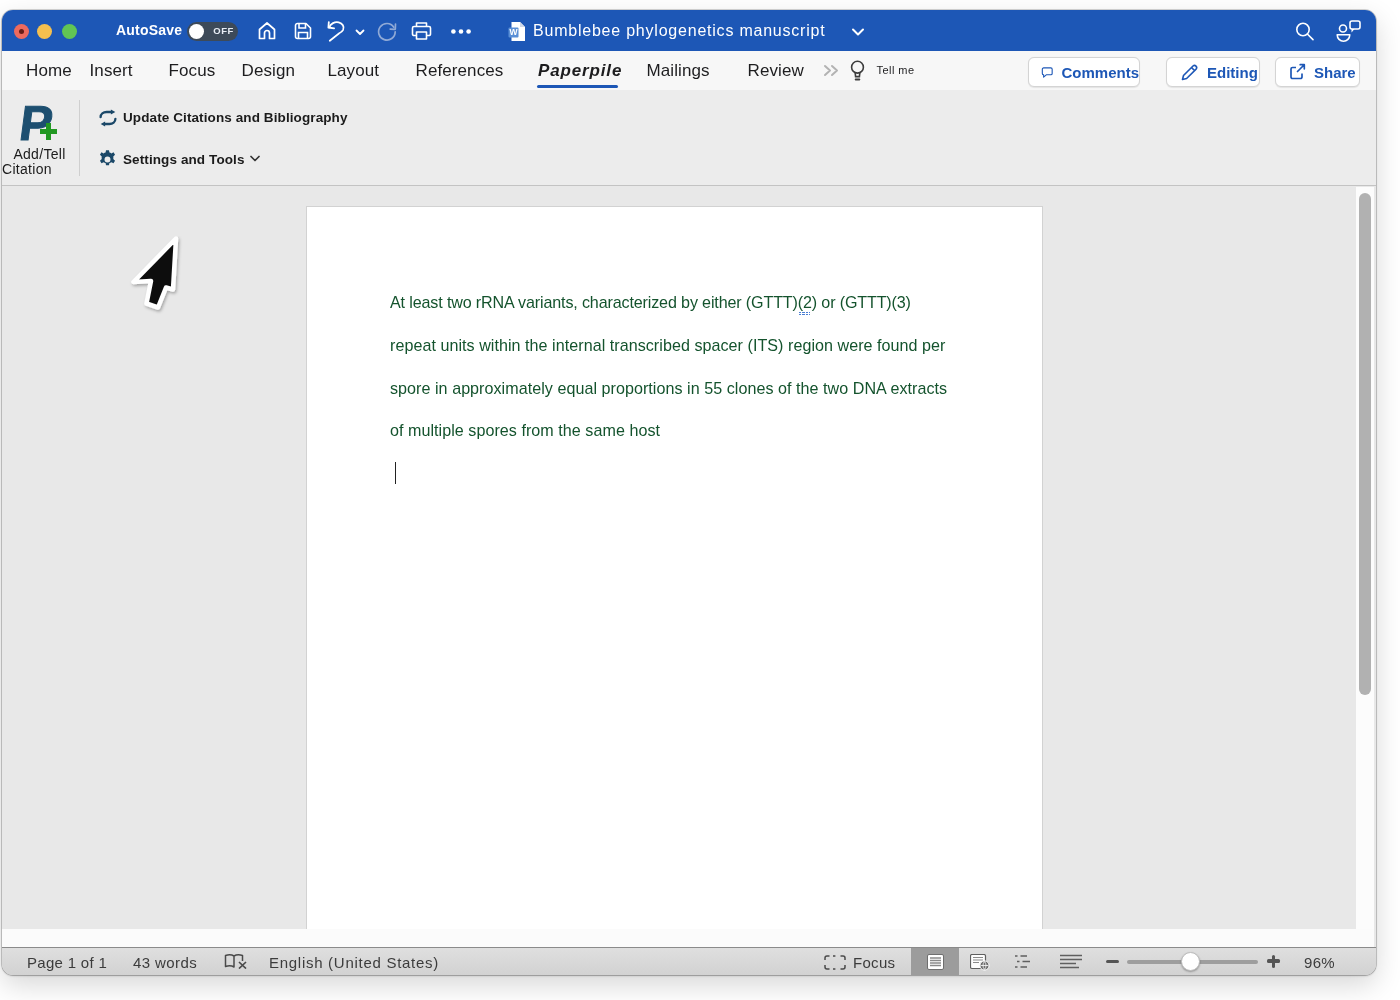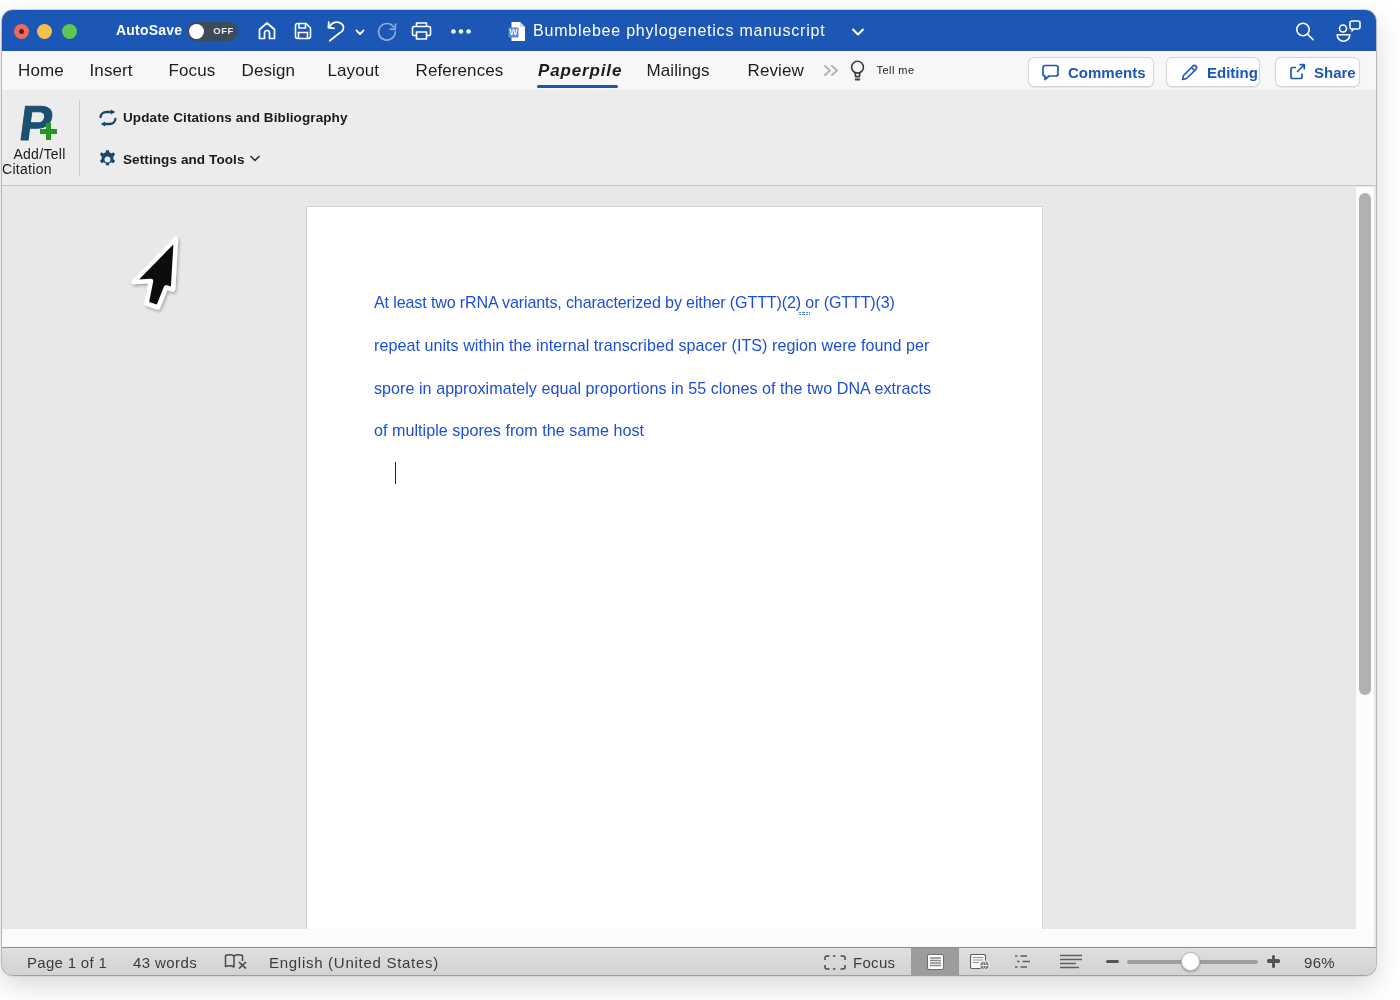--- a/index.html
+++ b/index.html
@@ -20,21 +20,21 @@
 .tab { position:absolute; top:0; height:39px; line-height:39px; font-size:17px; color:#1d1d1f; letter-spacing:.1px; }
 #ppl-underline { position:absolute; left:534.5px; top:33.5px; width:81px; height:3.5px; border-radius:2px; background:#1d57b6; }
 .rbtn { position:absolute; top:6px; height:30px; background:#fff; border:1px solid #d4d4d4; border-radius:6px;
   color:#1d57b6; font-weight:bold; font-size:15px; display:flex; align-items:center; box-shadow:0 0.5px 1px rgba(0,0,0,.08); }
 
 #ribbon { position:absolute; left:0; top:80px; width:100%; height:96px; background:#ececec; border-bottom:1.5px solid #c3c3c3; }
 .ribtxt { position:absolute; font-size:13.5px; font-weight:600; color:#1b1b1b; letter-spacing:.1px; }
 
 #docarea { position:absolute; left:0; top:176px; width:100%; height:742.5px; background:#e8e8e8; }
 #page { position:absolute; left:304px; top:19.5px; width:737px; height:724px; background:#fff; border:1px solid #d2d2d2; border-bottom:none; }
-.dline { position:absolute; left:372px; font-size:16.1px; color:#1d4ed8; white-space:nowrap; line-height:16px; letter-spacing:.045px; }
+.dline { position:absolute; left:388px; font-size:16.1px; color:#14532d; white-space:nowrap; line-height:16px; letter-spacing:.045px; }
 #vtrack { position:absolute; left:1354px; top:0.5px; width:18px; height:742px; background:#fcfcfc; }
 #vthumb { position:absolute; left:3px; top:6px; width:11.5px; height:502px; background:#b1b1b1; border-radius:6px; }
 #hstrip { position:absolute; left:0; top:918.5px; width:1372px; height:18.5px; background:#fbfbfb; }
 
 #statusbar { position:absolute; left:0; top:937px; width:100%; height:28px; background:linear-gradient(#dfdfdf,#d2d2d2); border-top:1.5px solid #8a8a8a; }
 .st { position:absolute; font-size:15px; color:#3c3c3c; letter-spacing:.3px; top:50%; transform:translateY(-50%); }
 </style>
 </head>
 <body>
 <div id="win">
@@ -95,41 +95,41 @@
       </svg>
     <svg class="ticon" style="left:1334px; top:10px;" width="26" height="23" viewBox="0 0 26 23" fill="none" stroke="#fff" stroke-width="1.6">
       <circle cx="7" cy="8.5" r="3.5"></circle>
       <path d="M1.2 14.8 a6.2 6.4 0 0 0 12.6 0 z" stroke-linejoin="round"></path>
       <rect x="14" y="1" width="10" height="8" rx="2"></rect>
       <path d="M18.5 9 L15.5 12.5 L15.5 9 Z" fill="#fff" stroke="none"></path>
     </svg>
   </div>
 
   <div id="tabrow">
-    <div class="tab" style="left:16px;">Home</div>
+    <div class="tab" style="left:24px;">Home</div>
     <div class="tab" style="left:87.5px;">Insert</div>
     <div class="tab" style="left:166.5px;">Focus</div>
     <div class="tab" style="left:239.5px;">Design</div>
     <div class="tab" style="left:325.5px;">Layout</div>
     <div class="tab" style="left:413.5px;">References</div>
     <div class="tab" style="left:536px; font-weight:bold; letter-spacing:.85px;font-style:italic;">Paperpile</div>
     <div class="tab" style="left:644.5px;">Mailings</div>
     <div class="tab" style="left:745.5px;">Review</div>
     <div id="ppl-underline"></div>
     <svg class="abs" style="left:821px; top:12.5px;" width="17" height="13" viewBox="0 0 17 13" fill="none" stroke="#b3b3b3" stroke-width="2">
         <path d="M2 2 L7 6.5 L2 11 M9 2 L14 6.5 L9 11" stroke-linecap="round" stroke-linejoin="round"></path>
       </svg>
     <svg class="abs" style="left:847px; top:8.5px;" width="17" height="24" viewBox="0 0 17 24" fill="none" stroke="#3c3c3c" stroke-width="1.6">
         <circle cx="8.5" cy="7.2" r="5.9"></circle>
         <path d="M6.2 13 L6.6 16.6 H10.4 L10.8 13"></path>
         <path d="M6.7 19.4 H10.3" stroke-width="2" stroke-linecap="round"></path>
       </svg>
     <div class="tab" style="left:874.5px; font-size:11px; letter-spacing:.45px;">Tell me</div>
 
-    <div class="rbtn" style="left:1026px; width:126px;">
+    <div class="rbtn" style="left:1026px; width:112px;">
       <svg style="margin-left:11.5px;" width="19" height="17" viewBox="0 0 19 17" fill="none" stroke="#1d57b6" stroke-width="1.7">
           <path d="M2 3.5 a2 2 0 0 1 2-2 H15 a2 2 0 0 1 2 2 V10 a2 2 0 0 1 -2 2 H8 L4 15.5 V12 H4 a2 2 0 0 1 -2-2 Z" stroke-linejoin="round"></path>
         </svg>
       <span style="margin-left:8.5px;">Comments</span>
     </div>
     <div class="rbtn" style="left:1164px; width:94px;">
       <svg style="margin-left:13px;" width="19" height="19" viewBox="0 0 19 19" fill="none" stroke="#1d57b6" stroke-width="1.6">
           <path d="M2.5 16.5 L3.5 12.5 L13 3 a2.2 2.2 0 0 1 3.1 3.1 L6.6 15.5 L2.5 16.5 Z M11.5 4.5 L14.6 7.6" stroke-linejoin="round"></path>
         </svg>
       <span style="margin-left:8px;">Editing</span>

